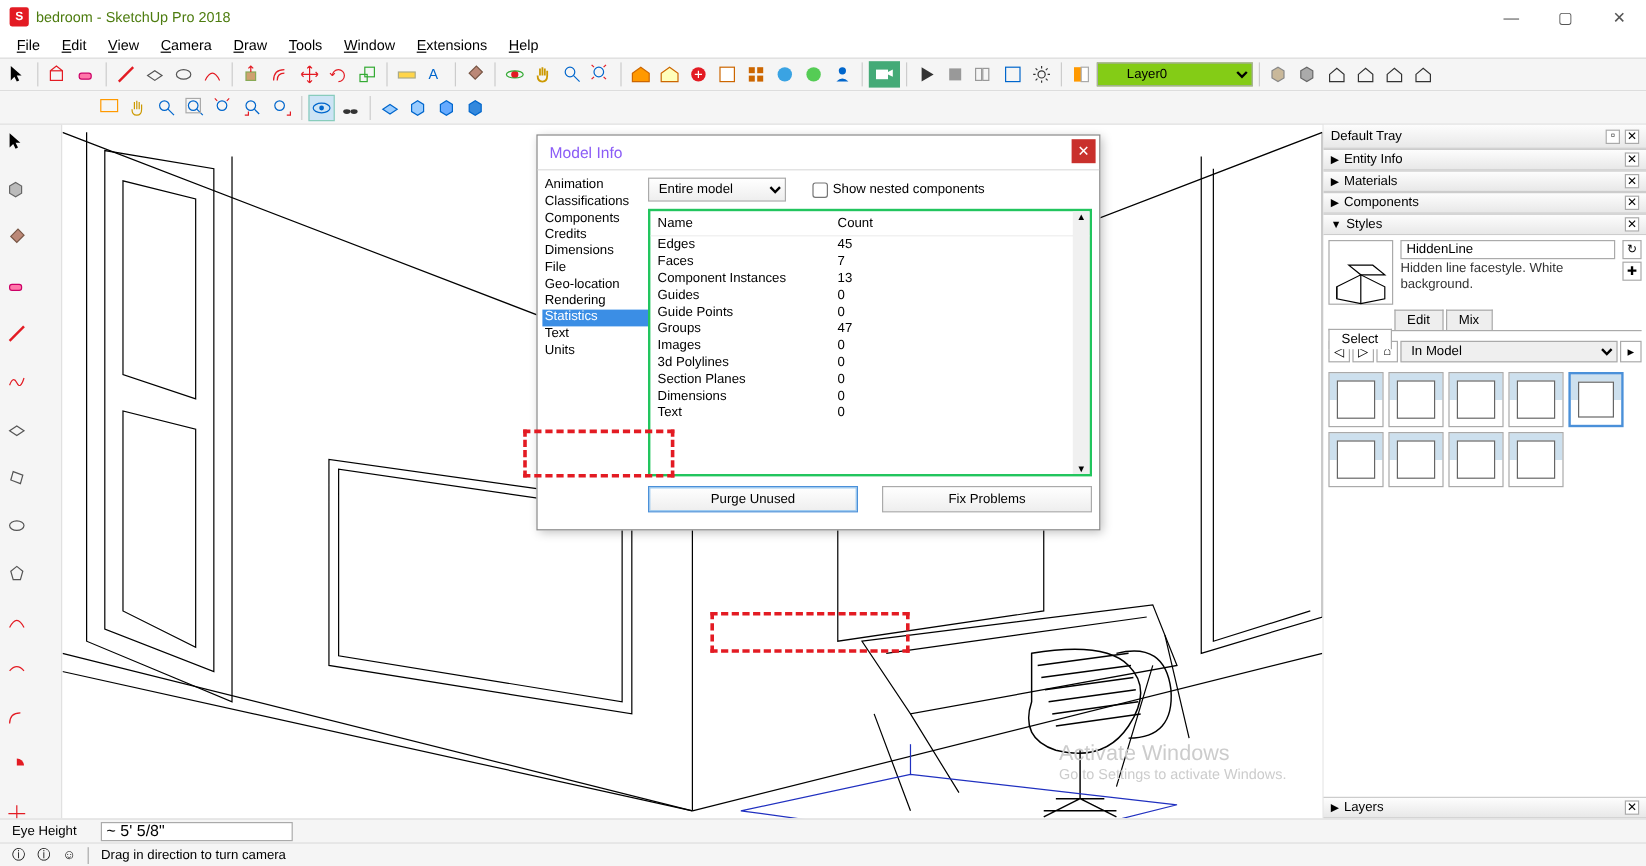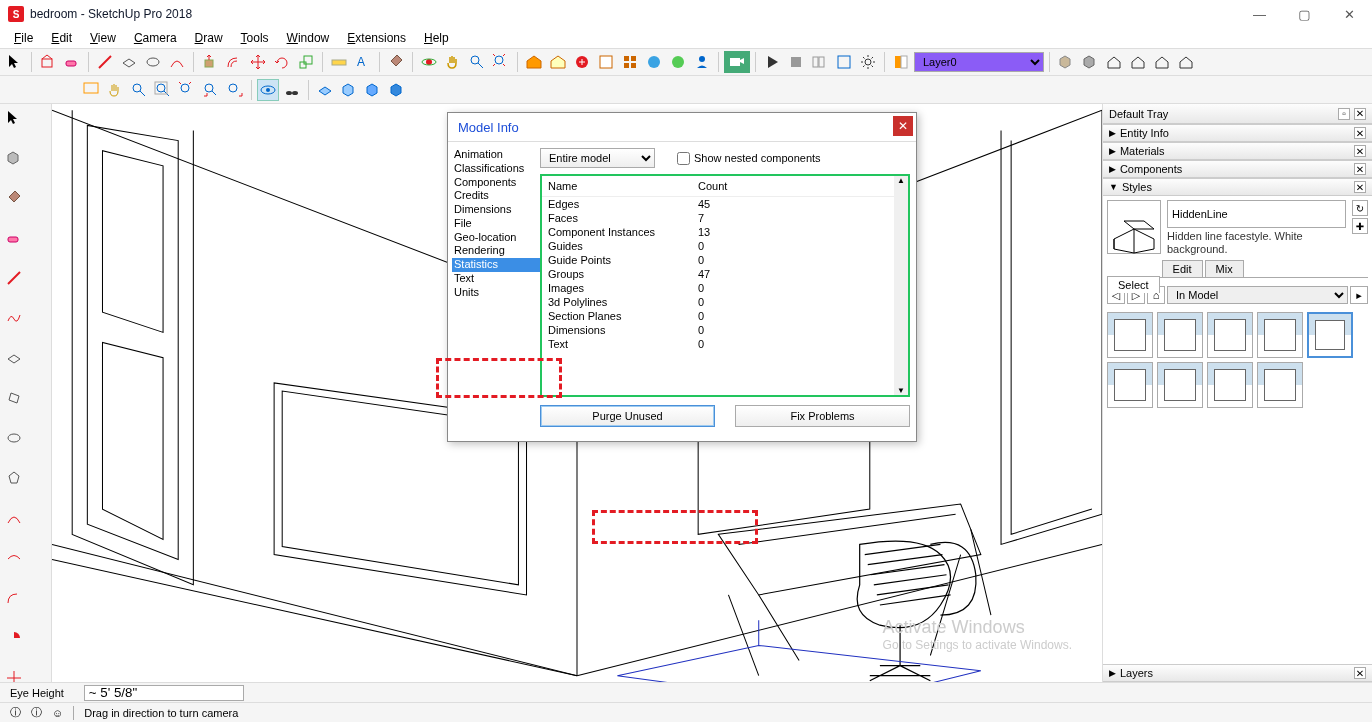--- a/index.html
+++ b/index.html
@@ -1,34 +1,34 @@
 <!DOCTYPE html>
 <html><head>
 <meta charset="utf-8">
 <style>
 * { box-sizing: border-box; margin: 0; padding: 0; font-family: "Segoe UI", Tahoma, Arial, sans-serif; }
 body { background: #fff; width: 1372px; height: 722px; overflow: hidden; position: relative; font-size: 12px; color: #000; }
 
 
 .titlebar { height: 28px; background: #fff; display: flex; align-items: center; padding: 0 8px; position: relative; }
 .app-icon { width: 16px; height: 16px; background: #e31b23; margin-right: 6px; display: flex; align-items: center; justify-content: center; color: #fff; font-weight: bold; font-size: 10px; border-radius: 2px; }
-.title-text { font-size: 12px; color: #0f172a; }
+.title-text { font-size: 12px; color: #4d7c0f; }
 .window-controls { position: absolute; right: 0; top: 0; display: flex; }
 .win-btn { width: 45px; height: 28px; display: flex; align-items: center; justify-content: center; font-size: 13px; color: #555; }
 
 
 .menubar { height: 20px; display: flex; align-items: center; padding: 0 6px; gap: 2px; }
 .menu-item { padding: 2px 8px; font-size: 12px; text-decoration: underline; text-decoration-color: transparent; }
 .menu-item::first-letter { text-decoration: underline; }
 
 
 .toolbar-row { height: 28px; border-top: 1px solid #ddd; border-bottom: 1px solid #ddd; display: flex; align-items: center; padding: 0 4px; gap: 2px; background: #f5f5f5; }
 .tb-btn { width: 22px; height: 22px; display: flex; align-items: center; justify-content: center; border: 1px solid transparent; font-size: 14px; }
 .tb-sep { width: 1px; height: 20px; background: #ccc; margin: 0 3px; }
-.layer-select { width: 130px; height: 20px; border: 1px solid #aaa; background: #8b5cf6; font-size: 11px; padding: 0 4px; }
+.layer-select { width: 130px; height: 20px; border: 1px solid #aaa; background: #84cc16; font-size: 11px; padding: 0 20px; }
 
 
 .view-toolbar { height: 28px; border-bottom: 1px solid #ddd; display: flex; align-items: center; padding: 0 80px; gap: 2px; background: #f5f5f5; }
 
 
 .main { position: absolute; top: 104px; bottom: 40px; left: 0; right: 0; display: flex; }
 
 
 .left-tools { width: 52px; background: #f5f5f5; border-right: 1px solid #ddd; display: flex; flex-wrap: wrap; align-content: flex-start; padding: 2px; gap: 16px; }
 .left-tools .tb-btn { width: 24px; height: 24px; }
@@ -42,21 +42,21 @@
 .tray-header { height: 20px; background: linear-gradient(#fdfdfd,#e8e8e8); border-bottom: 1px solid #ccc; display: flex; align-items: center; padding: 0 6px; font-size: 11px; justify-content: space-between; }
 .panel-header { height: 18px; background: linear-gradient(#fdfdfd,#e8e8e8); border-top: 1px solid #ccc; border-bottom: 1px solid #ccc; display: flex; align-items: center; padding: 0 6px; font-size: 11px; justify-content: space-between; }
 .panel-header .arrow { margin-right: 4px; font-size: 9px; }
 .panel-header .left { display: flex; align-items: center; }
 .close-x { font-size: 10px; border: 1px solid #aaa; width: 12px; height: 12px; display: flex; align-items: center; justify-content: center; background: #fff; }
 
 .styles-body { flex: 1; background: #fff; padding: 4px; display: flex; flex-direction: column; gap: 4px; overflow: hidden; }
 .style-top { display: flex; gap: 6px; align-items: flex-start; }
 .style-thumb { width: 54px; height: 54px; border: 1px solid #aaa; background: #fff; position: relative; }
 .style-info { flex: 1; display: flex; flex-direction: column; gap: 2px; }
-.style-name-input { border: 1px solid #aaa; height: 28px; font-size: 11px; padding: 0 4px; }
+.style-name-input { border: 1px solid #aaa; height: 16px; font-size: 11px; padding: 0 4px; }
 .style-desc { font-size: 11px; color: #333; line-height: 1.2; }
 .style-actions { display: flex; flex-direction: column; gap: 2px; }
 .style-actions .ic { width: 16px; height: 16px; border: 1px solid #aaa; background: #fff; font-size: 10px; display: flex; align-items: center; justify-content: center; }
 
 .style-tabs { display: flex; border-bottom: 1px solid #aaa; }
 .style-tab { padding: 2px 10px; font-size: 11px; border: 1px solid #aaa; border-bottom: none; margin-right: 2px; background: #eee; }
 .style-tab.active { background: #fff; position: relative; top: 16px; }
 
 .style-nav { display: flex; align-items: center; gap: 2px; margin-top: 4px; }
 .style-nav-btn { width: 18px; height: 18px; border: 1px solid #aaa; display: flex; align-items: center; justify-content: center; font-size: 11px; background: #fff; }
@@ -67,21 +67,21 @@
 .thumb.sel { border: 2px solid #4a90d9; }
 .thumb-inner { position: absolute; inset: 6px; border: 1px solid #666; background: #fff; }
 
 
 .status-top { position: absolute; bottom: 20px; left: 0; right: 0; height: 20px; background: #f5f5f5; border-top: 1px solid #ddd; display: flex; align-items: center; padding: 0 10px; gap: 20px; font-size: 11px; }
 .status-field { border: 1px solid #aaa; height: 16px; width: 160px; padding: 0 4px; background: #fff; }
 .status-bottom { position: absolute; bottom: 0; left: 0; right: 0; height: 20px; background: #f5f5f5; border-top: 1px solid #ddd; display: flex; align-items: center; padding: 0 10px; gap: 10px; font-size: 11px; }
 
 
 .dialog { position: absolute; left: 447px; top: 112px; width: 470px; height: 330px; background: #fff; border: 1px solid #888; box-shadow: 2px 2px 8px rgba(0,0,0,0.25); display: flex; flex-direction: column; }
-.dialog-title { height: 28px; display: flex; align-items: center; padding: 0 10px; font-size: 13px; color: #1d4ed8; }
+.dialog-title { height: 28px; display: flex; align-items: center; padding: 0 10px; font-size: 13px; color: #8b5cf6; }
 .dialog-close { position: absolute; right: 3px; top: 3px; width: 20px; height: 20px; background: #c9302c; color: #fff; display: flex; align-items: center; justify-content: center; font-size: 12px; }
 .dialog-body { flex: 1; display: flex; border-top: 1px solid #ddd; }
 .dialog-list { width: 98px; padding: 6px 0 6px 4px; font-size: 11px; line-height: 1.25; }
 .dialog-list-item { padding: 0 2px; white-space: nowrap; }
 .dialog-list-item.sel { background: #3b8ee5; color: #fff; }
 .dialog-right { flex: 1; padding: 6px 6px 6px 0; display: flex; flex-direction: column; }
 .dialog-right-top { display: flex; align-items: center; gap: 22px; margin-bottom: 6px; }
 .model-select { width: 115px; height: 20px; border: 1px solid #aaa; font-size: 11px; padding: 0 4px; background: linear-gradient(#fff,#eee); }
 .check-row { display: flex; align-items: center; gap: 4px; font-size: 11px; }
 .stats-table { flex: 1; border: 2px solid #22c55e; overflow: hidden; position: relative; }

